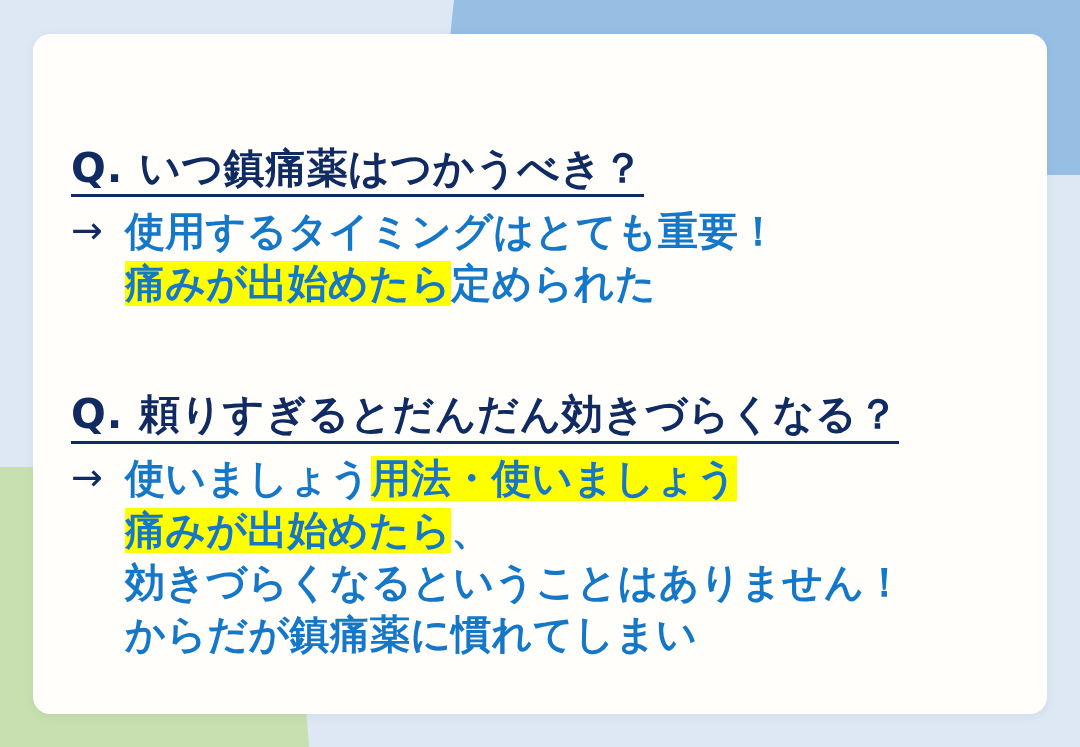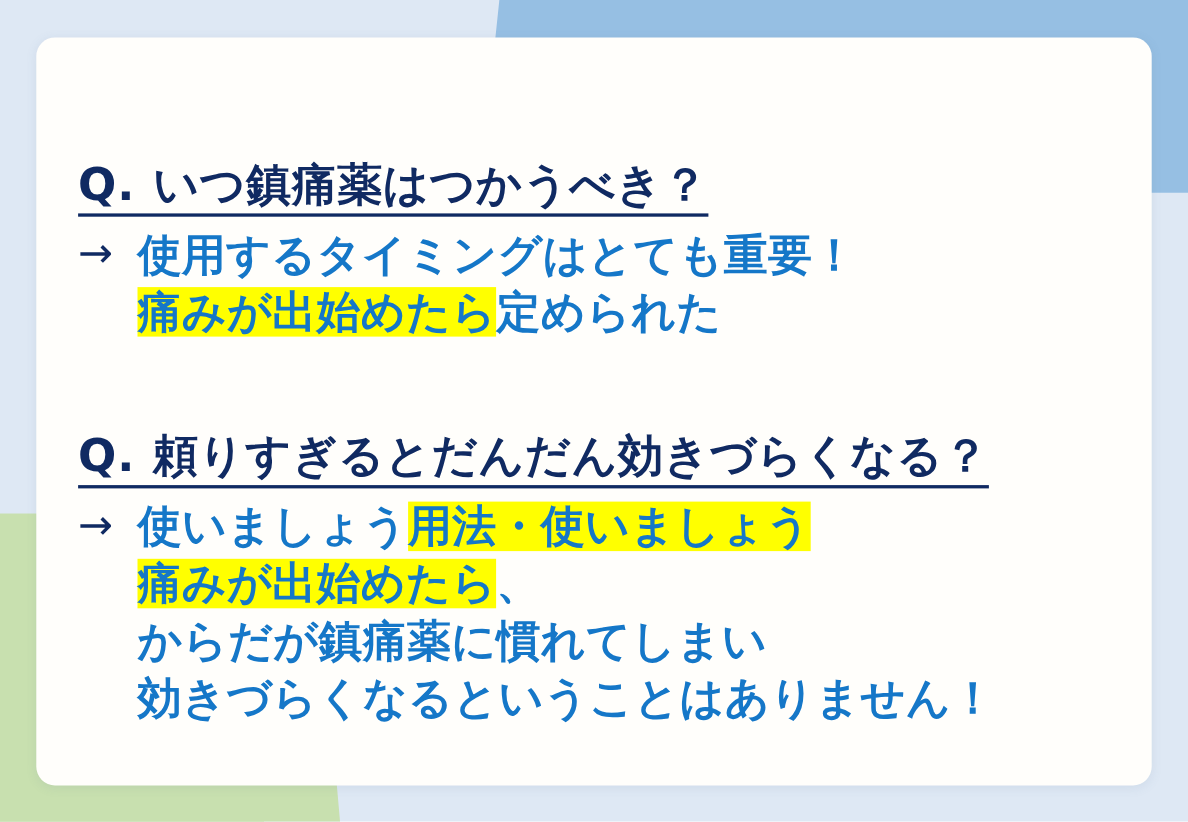--- a/index.html
+++ b/index.html
@@ -167,24 +167,24 @@
         </div>
         <div class="answer">
           <span class="arrow">→</span>
           <span class="ans-line">
             <span>使いましょう</span><span class="hl">用法・使いましょう</span>
           </span>
           <span class="ans-line">
             <span class="hl">痛みが出始めたら</span><span>、</span>
           </span>
           <span class="ans-line">
-            <span>からだが鎮痛薬に慣れてしまい</span>
+            <span>効きづらくなるということはありません！</span>
           </span>
           <span class="ans-line">
-            <span>効きづらくなるということはありません！</span>
+            <span>からだが鎮痛薬に慣れてしまい</span>
           </span>
         </div>
       </div>
 
     </div>
   </div>
 
 </div>
 
 </body></html>

